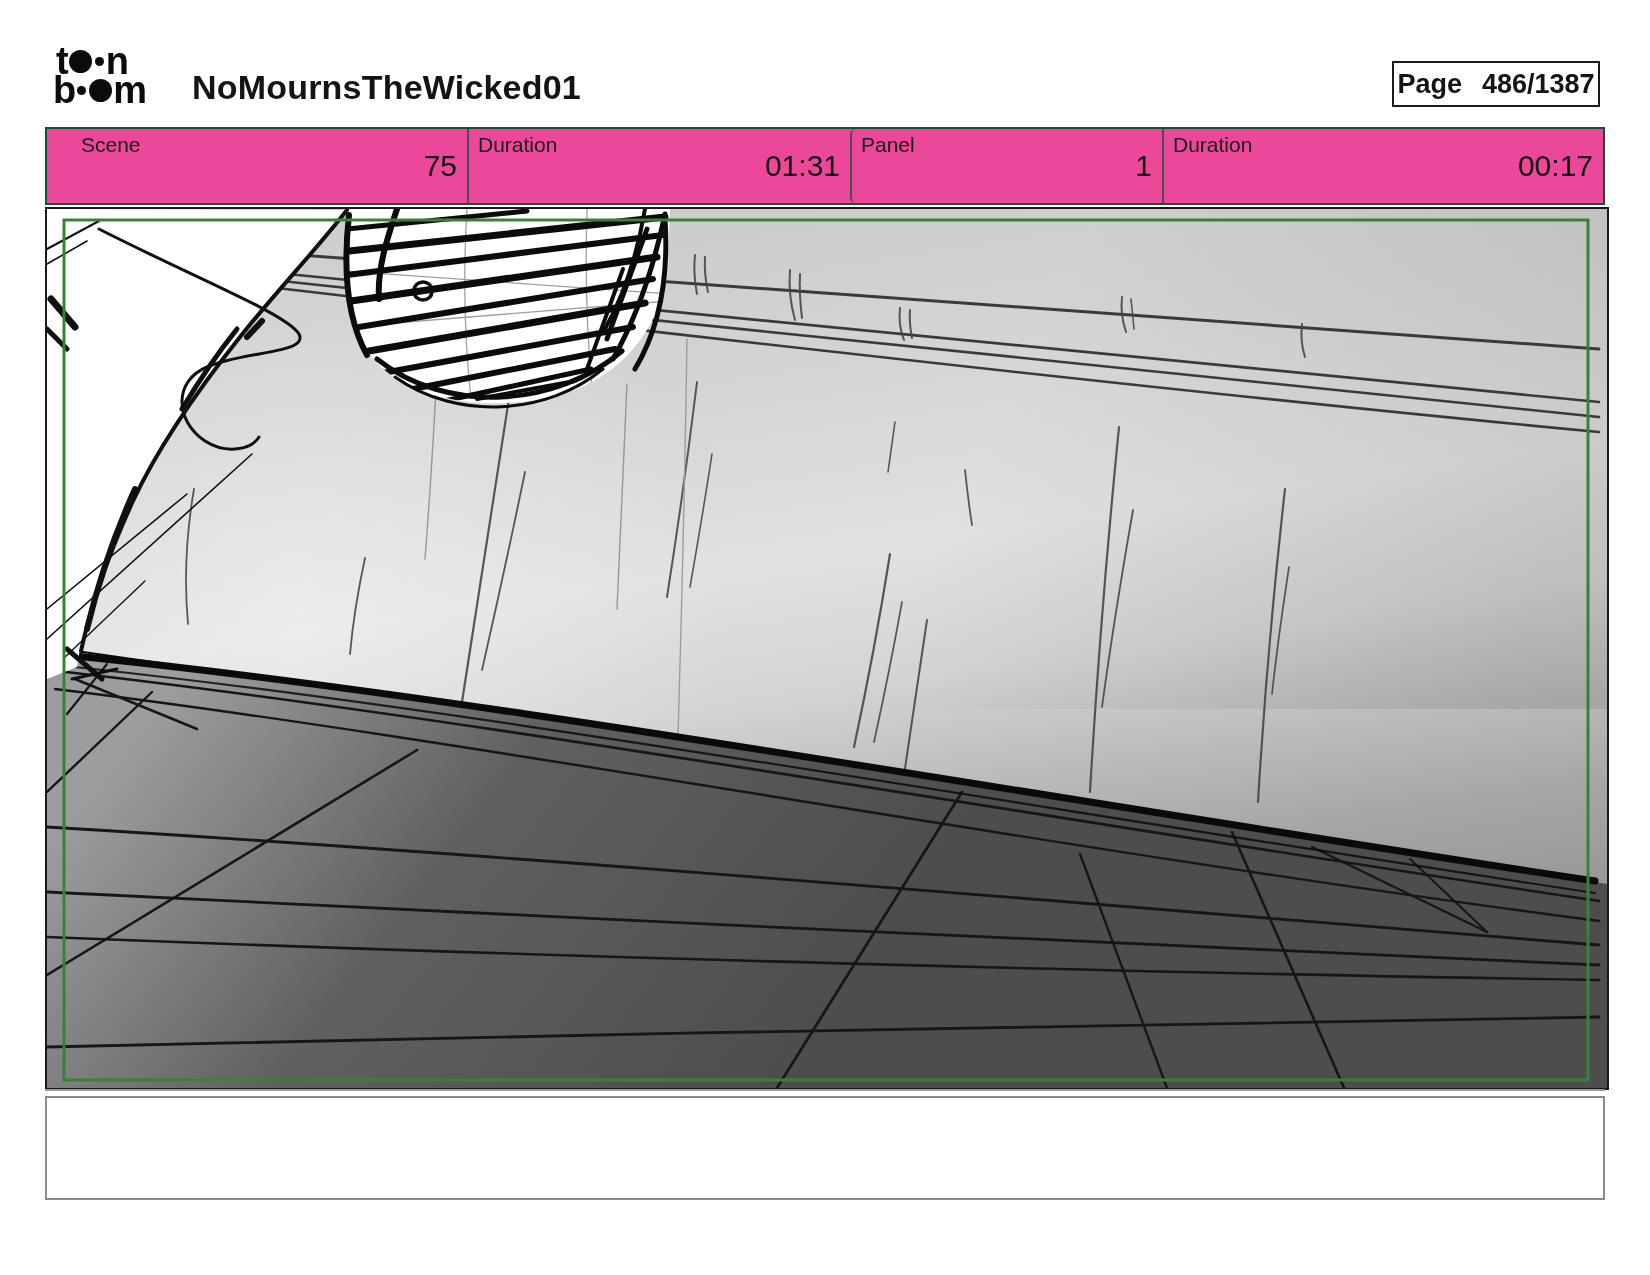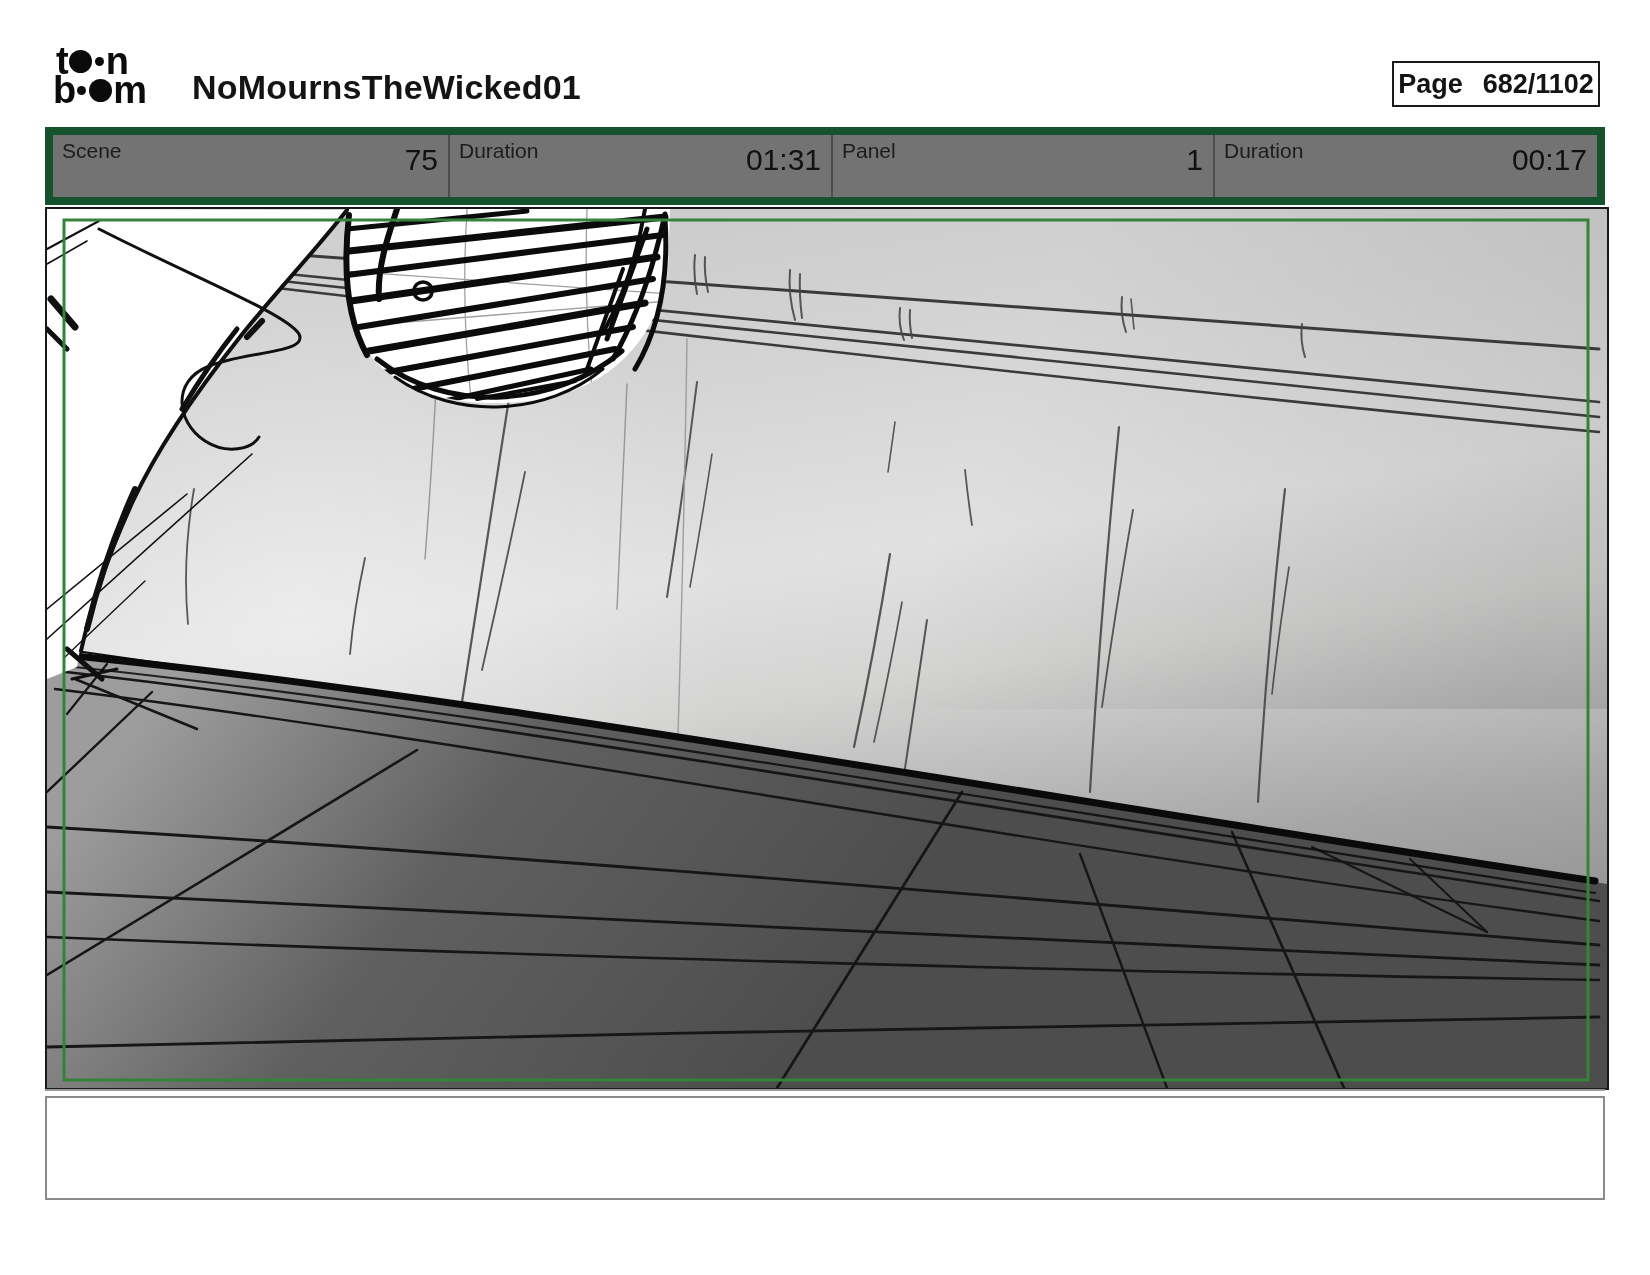--- a/index.html
+++ b/index.html
@@ -17,25 +17,25 @@
   .dot-small{width:9px;height:9px;border-radius:50%;background:#0b0b0b;margin:0 2px;}
   .doc-title{position:absolute;left:192px;top:68px;font-size:34px;font-weight:bold;letter-spacing:0.2px;}
   .page-box{
     position:absolute;left:1392px;top:61px;width:208px;height:46px;box-sizing:border-box;
     border:2px solid #1a1a1a;display:flex;align-items:center;justify-content:center;gap:20px;
     font-size:27px;font-weight:bold;
   }
   
   .info-table{
     position:absolute;left:45px;top:127px;width:1560px;height:78px;box-sizing:border-box;
-    border:8px solid #14532d;display:flex;background:#737373;
+    border:2px solid #14532d;display:flex;background:#ec4899;padding-left:25px;
   }
   .info-cell{position:relative;box-sizing:border-box;height:100%;}
   .info-cell + .info-cell{border-left:2px solid #4d4d4d;}
-  .c0{width:395px;} .c1{width:383px;} .c2{width:382px;} .c3{flex:1;}
+  .c0{width:395px;} .c1{width:383px;} .c2{width:312px;border-radius:6px;} .c3{flex:1;}
   .info-label{position:absolute;left:9px;top:4px;font-size:21px;color:#1c1c1c;}
   .info-value{position:absolute;right:10px;bottom:20px;font-size:30px;color:#111;}
   
   .panel{
     position:absolute;left:45px;top:207px;width:1560px;height:879px;box-sizing:content-box;
     border:2px solid #191919;background:#fff;
   }
   .panel svg{display:block;}
   .sep-rule{position:absolute;left:45px;top:1089px;width:1560px;height:0;border-top:2px solid #9a9a9a;}
   
@@ -59,21 +59,21 @@
     <span class="dot-small"></span>
     <span class="dot-big"></span>
     <span class="logo-letter">m</span>
   </div>
 </div>
 
 <div class="doc-title">NoMournsTheWicked01</div>
 
 <div class="page-box">
   <span>Page</span>
-  <span>682/1102</span>
+  <span>486/1387</span>
 </div>
 
 <div class="info-table">
   <div class="info-cell c0">
     <div class="info-label">Scene</div>
     <div class="info-value">75</div>
   </div>
   <div class="info-cell c1">
     <div class="info-label">Duration</div>
     <div class="info-value">01:31</div>

